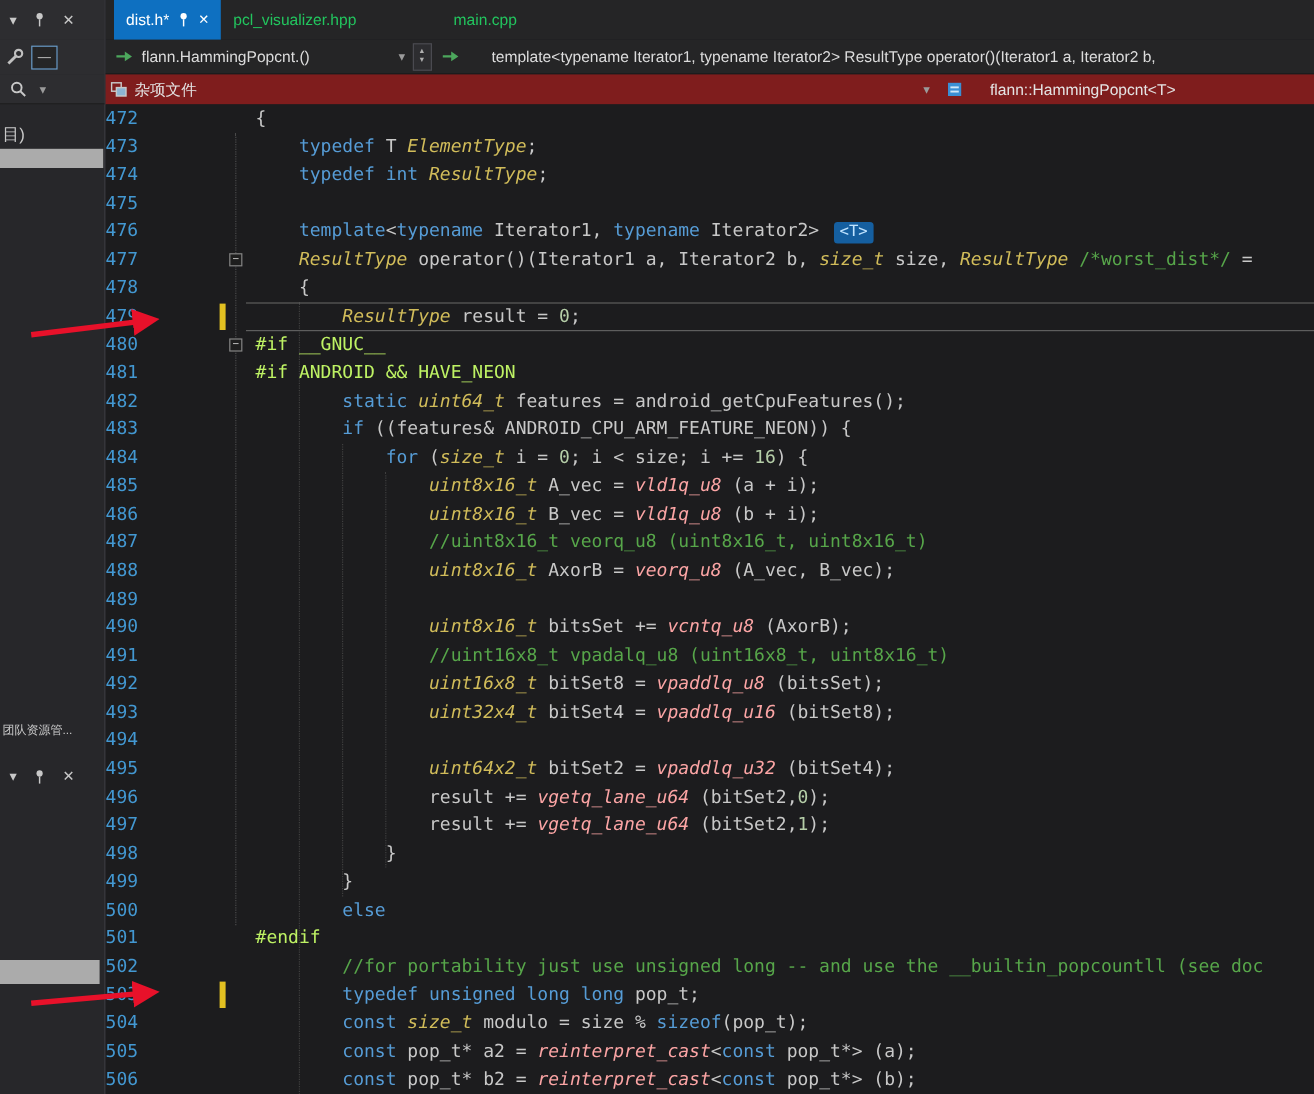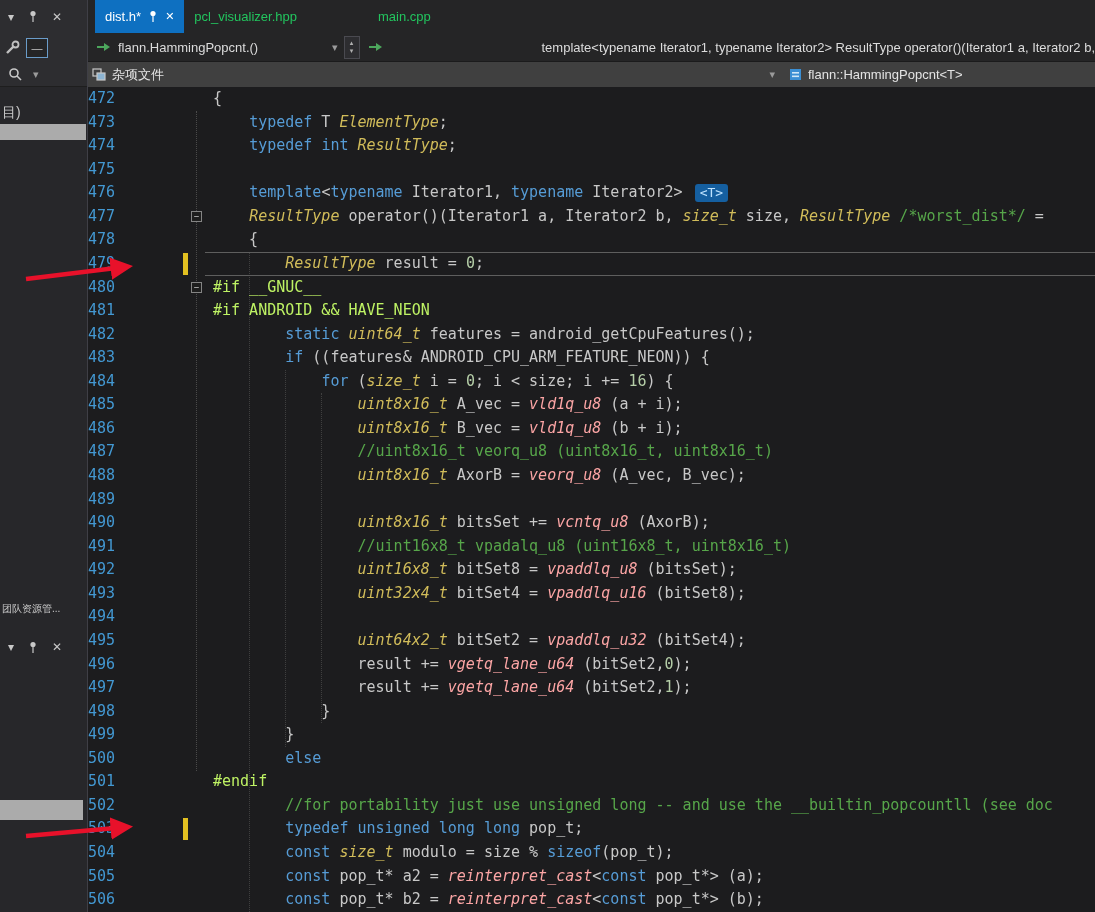--- a/index.html
+++ b/index.html
@@ -34,27 +34,27 @@
   .tab.t3 { margin-left:61px; }
   
   #navbar { height:29px; background:#252526; display:flex; align-items:center;
     border-bottom:1px solid #1B1B1C; color:#DCDCDC; font-size:13px; }
   .navarrow { margin:0 6px 0 8px; flex:none; }
   .nav-scope { width:208px; white-space:nowrap; overflow:hidden; }
   .chev { color:#9B9B9B; font-size:11px; margin:0 6px; }
   .stepper { width:16px; height:23px; border:1px solid #4A4A50; background:#2D2D30;
     display:flex; flex-direction:column; align-items:center; justify-content:center;
     font-size:7px; color:#B0B0B0; line-height:8px; }
-  .nav-member { white-space:nowrap; overflow:hidden; flex:1; margin-left:6px;text-align:right; }
-  
-  #crumbbar { height:25px; background:#404040; display:flex; align-items:center;
+  .nav-member { white-space:nowrap; overflow:hidden; flex:1; margin-left:20px; }
+  
+  #crumbbar { height:25px; background:#7f1d1d; display:flex; align-items:center;
     color:#E4E4E4; font-size:13px; }
   .crumb-left { display:flex; align-items:center; width:695px; flex:none; gap:6px; padding-left:4px; }
   .crumb-left .chev { margin-left:auto; margin-right:8px; }
-  .crumb-right { display:flex; align-items:center; gap:6px; padding-left:6px;justify-content:flex-end; }
+  .crumb-right { display:flex; align-items:center; gap:23px; padding-left:6px;justify-content:flex-end; }
   
   #editor { position:absolute; top:87px; left:0; right:0; bottom:0; background:#1C1C1E;
     font-family:"DejaVu Sans Mono", monospace; font-size:15px; overflow:hidden; }
   .guide { position:absolute; width:0; border-left:1px dotted #3F3F3F; }
   #g1 { left:161px; top:165px; height:660px; }
   #g2 { left:197px; top:283px; height:377px; }
   #g3 { left:233px; top:306px; height:330px; }
   #outline-line { left:108px; top:24px; height:660px; border-left:1px dotted #4A4A4A; }
   #code-lines { position:absolute; inset:0; }
   .row { position:relative; display:flex; height:23.571px; line-height:23.571px; white-space:pre; }

